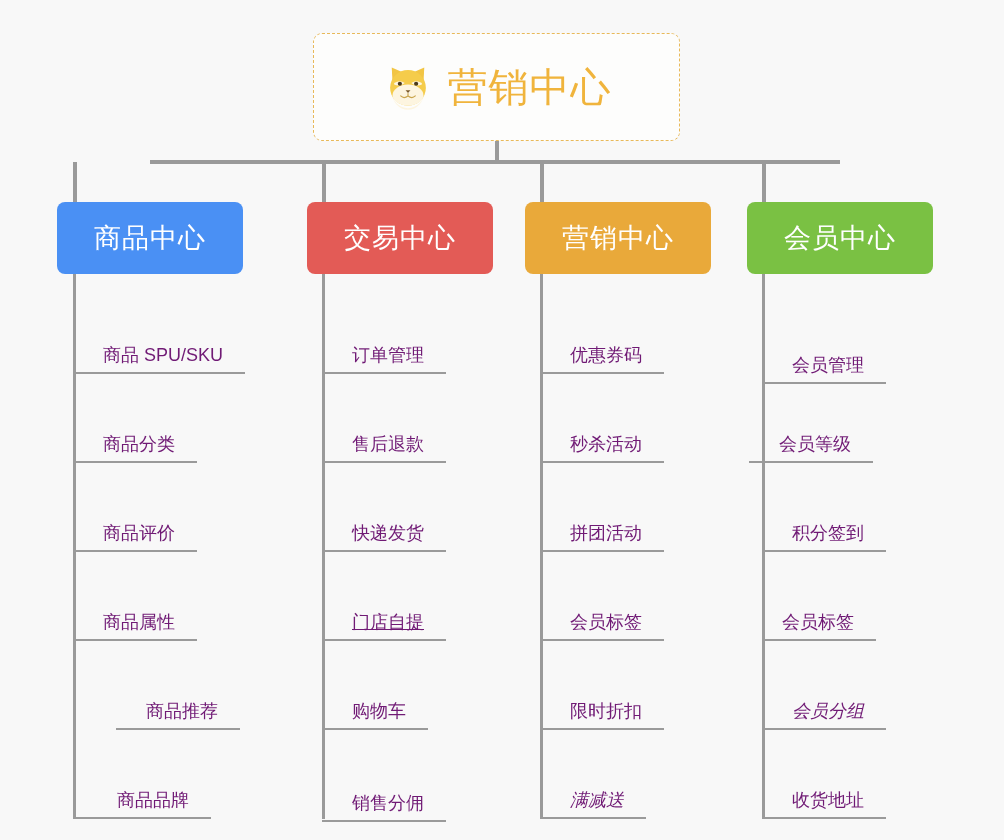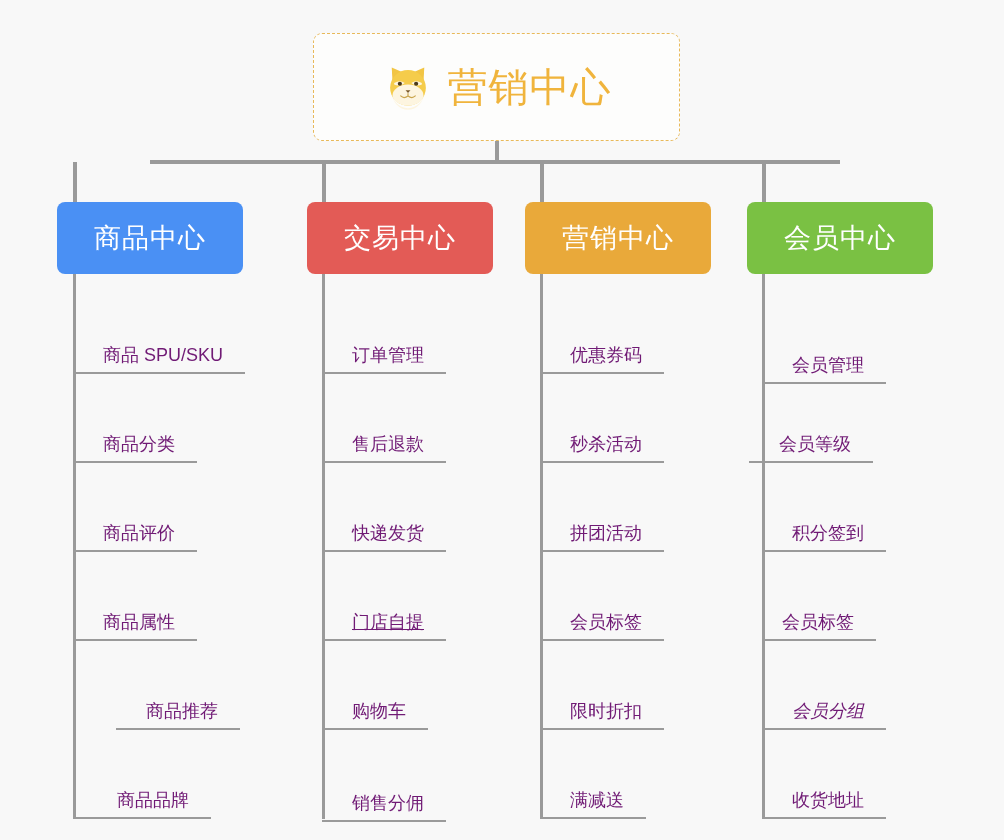--- a/index.html
+++ b/index.html
@@ -198,21 +198,21 @@
       <div class="leaf" style="left: 540px; top: 463px;">
         <span class="leaf-label" style="border-bottom-color: rgb(154, 154, 154);">拼团活动</span>
       </div>
       <div class="leaf" style="left: 540px; top: 552px;">
         <span class="leaf-label" style="border-bottom-color: rgb(154, 154, 154);">会员标签</span>
       </div>
       <div class="leaf" style="left: 540px; top: 641px;">
         <span class="leaf-label" style="border-bottom-color: rgb(154, 154, 154);">限时折扣</span>
       </div>
       <div class="leaf" style="left: 540px; top: 730px;">
-        <span class="leaf-label" style="border-bottom-color: rgb(154, 154, 154);">满减送</span>
+        <span class="leaf-label" style="border-bottom-color: rgb(154, 154, 154); font-style: italic;">满减送</span>
       </div>
       <div class="conn conn-drop" style="left: 762px; background: rgb(154, 154, 154);"></div>
       <div class="cat-box" style="left: 747px; width: 186px; background: rgb(122, 193, 67);">
         <span>会员中心</span>
       </div>
       <div class="spine" style="left: 762px; background: rgb(154, 154, 154); height: 545px;"></div>
       <div class="leaf" style="left: 762px; top: 295px;">
         <span class="leaf-label" style="border-bottom-color: rgb(154, 154, 154);">会员管理</span>
       </div>
       <div class="leaf" style="left: 722px; top: 374px; padding-left: 27px;">

